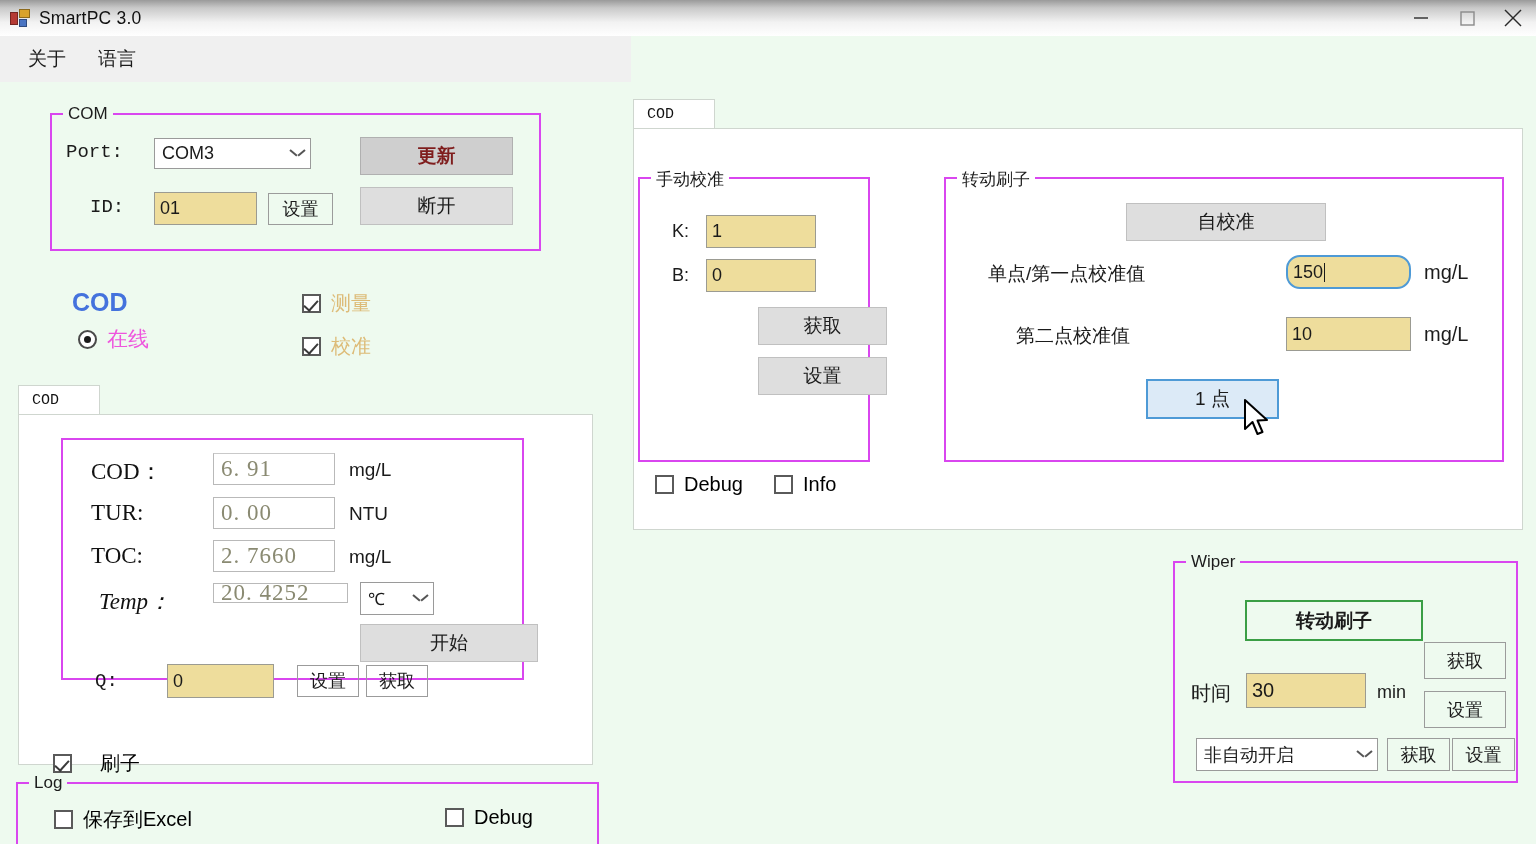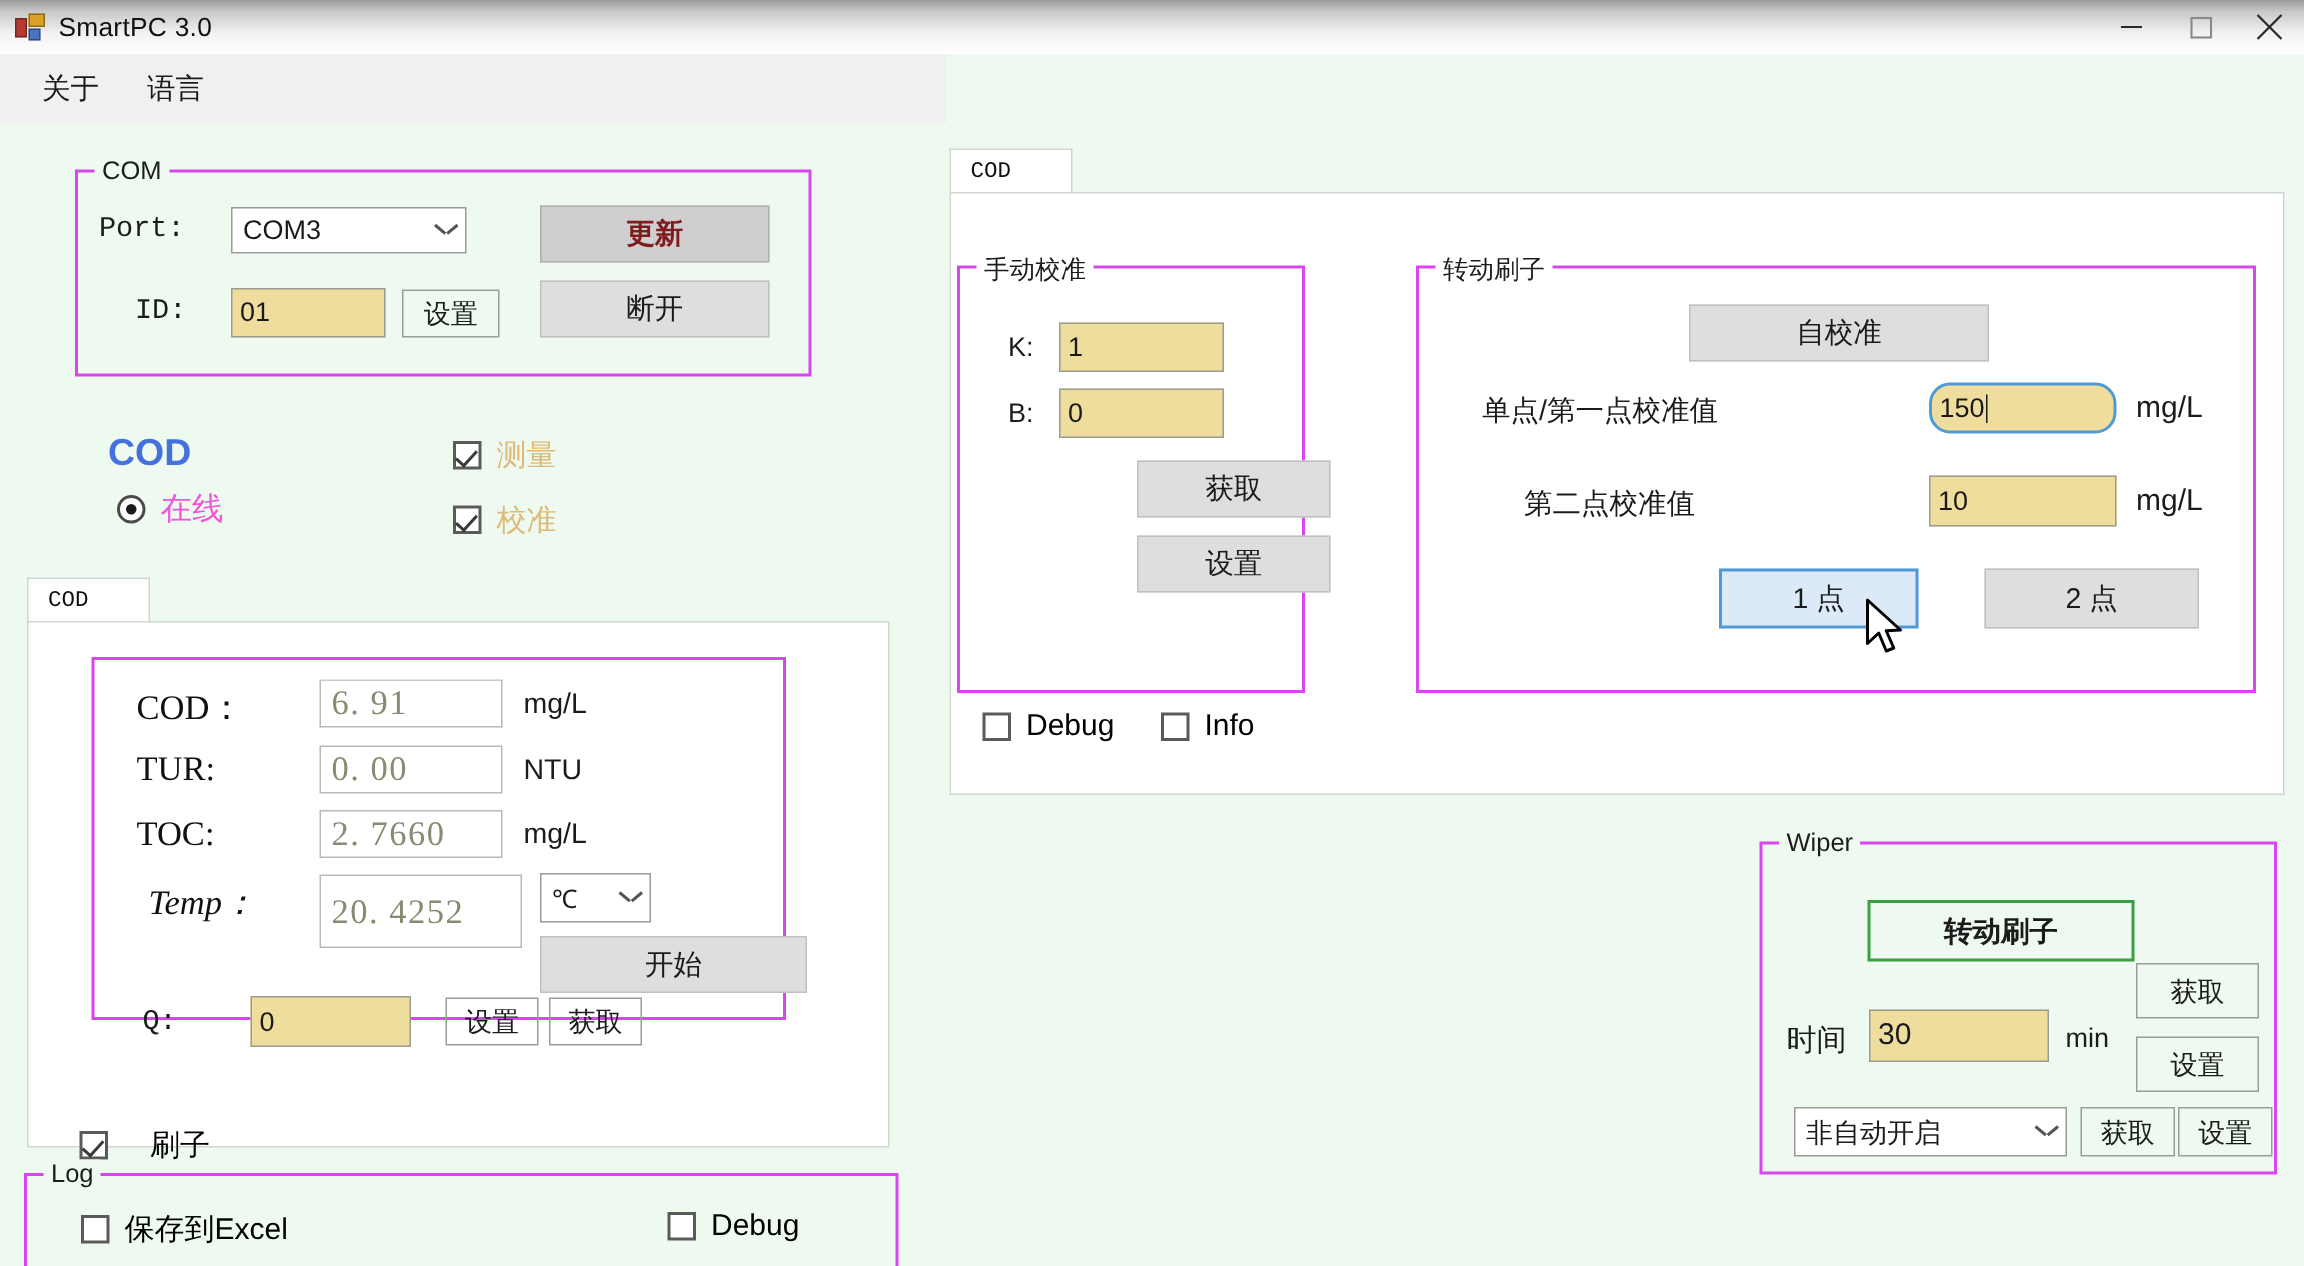--- a/index.html
+++ b/index.html
@@ -219,21 +219,21 @@
       <div>
         <div class="ro-label" style="position:absolute;left:28px;top:103px;">TOC:</div>
         <div class="ro-field" style="position:absolute;left:150px;top:100px;width:122px;height:32px;">
           <span>2. 7660</span>
         </div>
         <div class="ro-unit" style="position:absolute;left:286px;top:106px;">mg/L</div>
       </div>
 
       <div>
         <div class="ro-label" style="position:absolute;left:36px;top:146px;font-style:italic;">Temp：</div>
-        <div class="ro-field" style="position:absolute;left:150px;top:143px;width:135px;height:49px;">
+        <div class="ro-field" style="position:absolute;left:150px;top:143px;width:135px;height:20px;">
           <span>20. 4252</span>
         </div>
         <div class="combo" style="position:absolute;left:297px;top:142px;width:74px;height:33px;">
           <div class="cv" style="font-size:17px;">℃</div>
           <div class="cz">
               <div class="chev-thin"></div>
             </div>
         </div>
       </div>
 
@@ -299,21 +299,20 @@
       </div>
       <div class="lbl" style="position:absolute;left:478px;top:82px;font-size:20px;">mg/L</div>
 
       <div class="lbl" style="position:absolute;left:70px;top:144px;font-size:19px;">第二点校准值</div>
       <div class="tf" style="position:absolute;left:340px;top:138px;width:125px;height:34px;display:flex;align-items:center;">
         <span>10</span>
       </div>
       <div class="lbl" style="position:absolute;left:478px;top:144px;font-size:20px;">mg/L</div>
 
       <div class="btn hover-hl" style="position:absolute;left:200px;top:200px;width:133px;height:40px;">1 点</div>
-      <div class="btn soft" style="position:absolute;left:377px;top:200px;width:143px;height:40px;">2 点</div>
     </div>
 
     <div class="cbrow" style="position:absolute;left:21px;top:344px;">
       <div class="cb"></div>
       <span style="font-size:20px;">Debug</span>
     </div>
     <div class="cbrow" style="position:absolute;left:140px;top:344px;">
       <div class="cb"></div>
       <span style="font-size:20px;">Info</span>
     </div>

